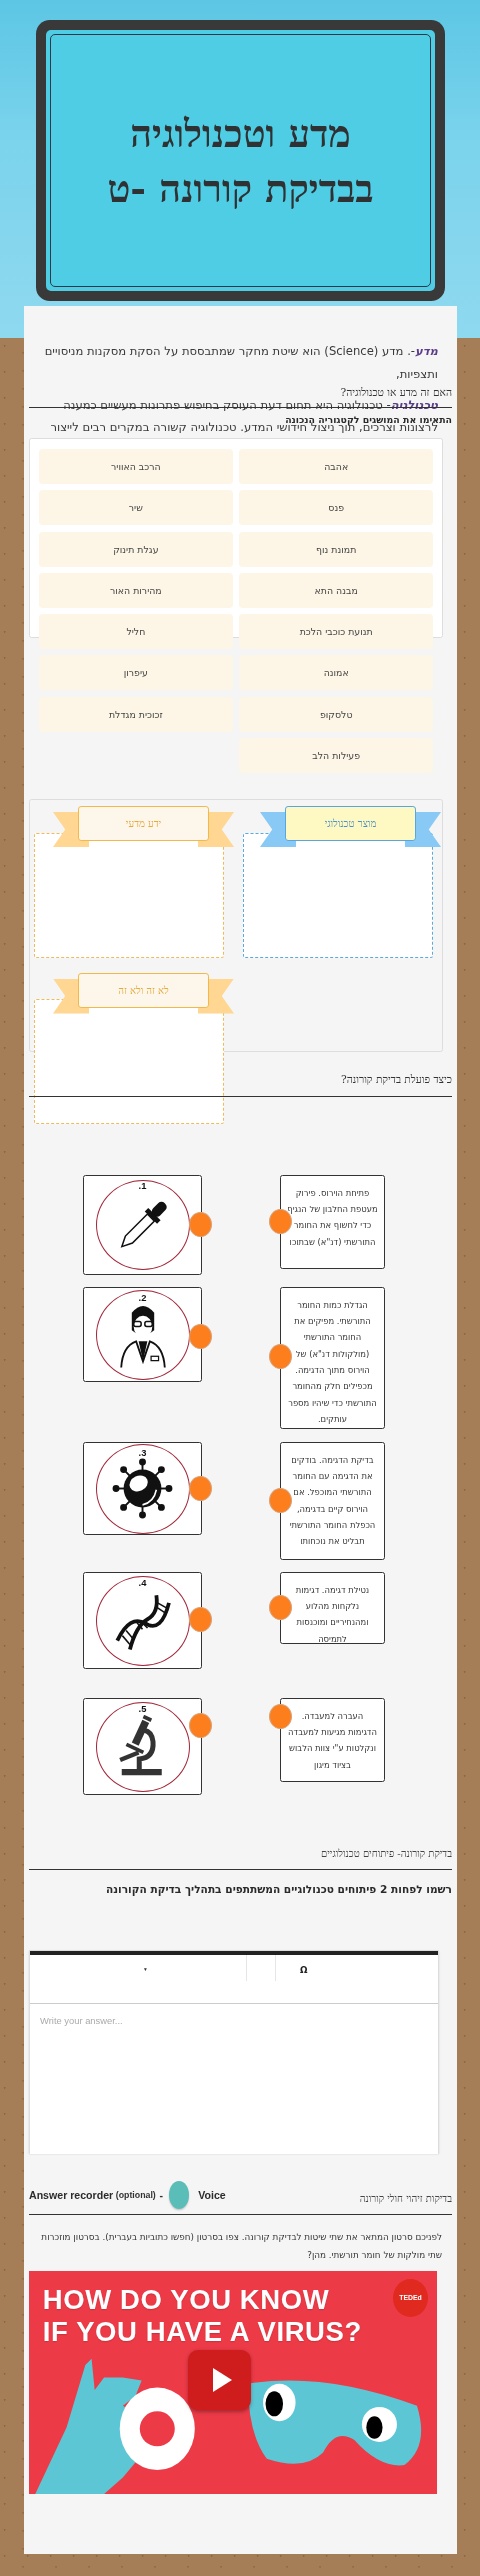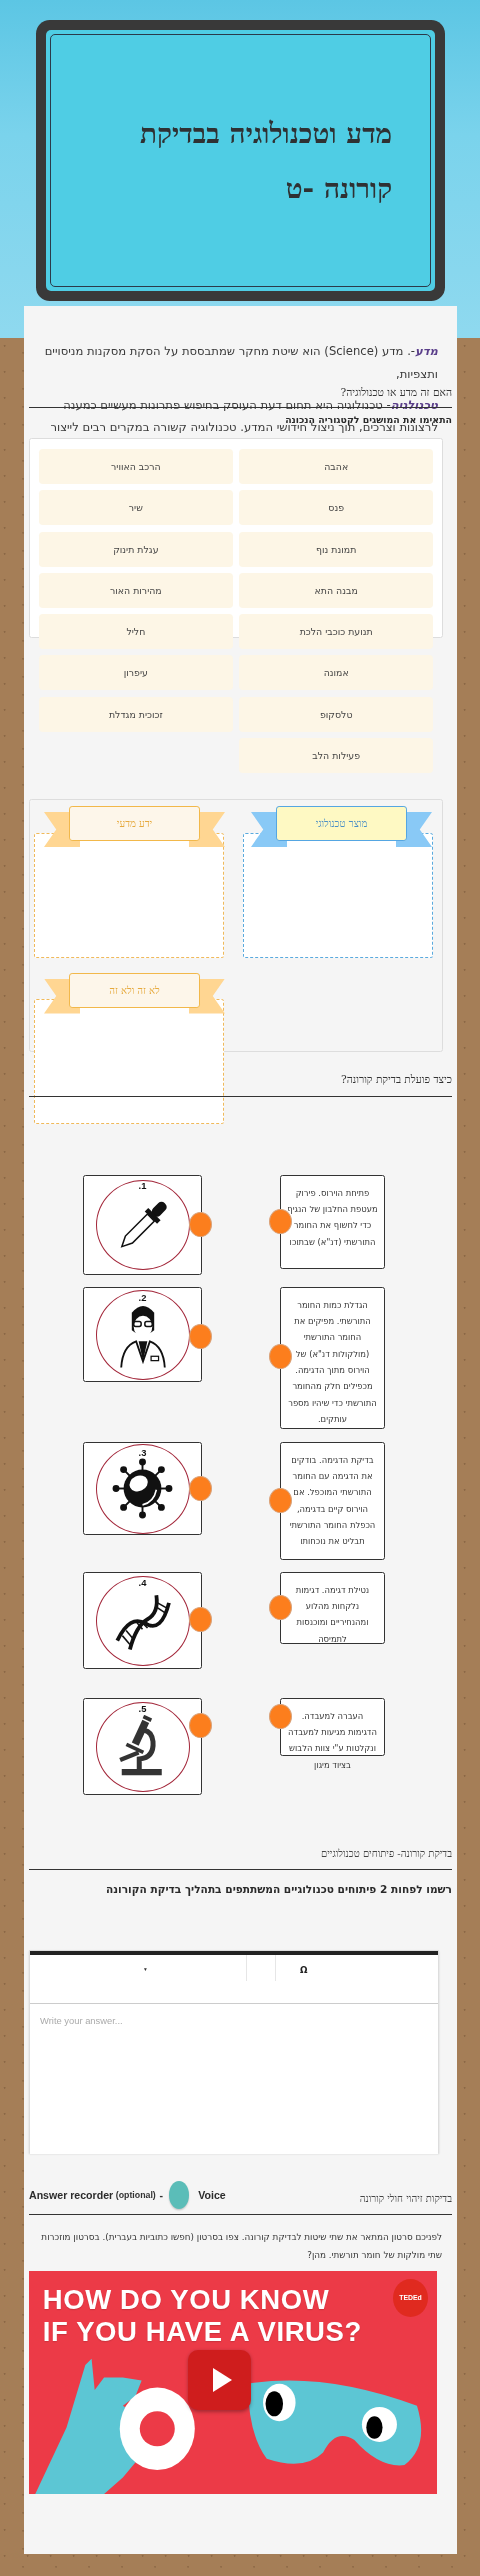--- a/index.html
+++ b/index.html
@@ -23,22 +23,22 @@
   }
   .banner-inner {
     width: 100%; height: 100%; background: #4fcde4; border-radius: 5px;
     padding: 3.8px;
   }
   .banner-frame {
     width: 100%; height: 100%; border: 1.3px solid #2b3a4a; border-radius: 5px;
     display: flex; align-items: center; justify-content: center; text-align: center;
   }
   .banner-title {
-    direction: rtl; font-family: "DejaVu Serif", serif; font-size: 28px; line-height: 55px;
-    color: #2f3133; padding: 0 38px; text-align: right;
+    direction: rtl; font-family: "DejaVu Serif", serif; font-size: 38px; line-height: 55px;
+    color: #2f3133; padding: 0 38px;
   }
   .panel {
     position: absolute; left: 24px; top: 306px; width: 433px; height: 2248px;
     background: #f5f5f5;
   }
   .rtl { direction: rtl; text-align: right; }
   .intro {
     position: absolute; left: 19px; top: 34px; width: 395px;
     font-size: 11.6px; line-height: 22.5px; color: #3a3a3a;
   }
@@ -68,21 +68,21 @@
   .buckets {
     position: absolute; left: 5px; top: 493px; width: 414px; height: 253px;
     background: #f5f5f5; border: 0.6px solid #ddd; border-radius: 2.5px;
   }
   .bucket {
     position: absolute; width: 190px; height: 93px;
     border: 1.3px dashed #f0b95a; background: #fff; border-radius: 2.5px;
   }
   .bucket.blue { border-color: #5aaade; }
   .ribbon {
-    position: absolute; width: 131px; height: 48px;
+    position: absolute; width: 131px; height: 48px; margin-left: 9px;
   }
   .ribbon .tail {
     position: absolute; top: 5.6px; width: 36px; height: 35px; background: #ffd692;
   }
   .ribbon .tail.l { left: -25px; clip-path: polygon(0 0,100% 0,100% 100%,0 100%,34% 50%); }
   .ribbon .tail.r { right: -25px; clip-path: polygon(0 0,100% 0,66% 50%,100% 100%,0 100%); }
   .ribbon.blue .tail { background: #89c9f6; }
   .ribbon .face {
     position: absolute; left: 0; top: 0; width: 100%; height: 35px;
     background: #fdf6ea; border: 1.3px solid #f2b84a; border-radius: 3.1px;
@@ -332,21 +332,21 @@
   <div class="dot" style="left:165px;top:906px;"></div>
   <div class="dot" style="left:165px;top:1018px;"></div>
   <div class="dot" style="left:165px;top:1170px;"></div>
   <div class="dot" style="left:165px;top:1301px;"></div>
   <div class="dot" style="left:165px;top:1407px;"></div>
 
   <div class="txt-card" style="top:869px;height:94px;">פתיחת הוירוס. פירוק מעטפת החלבון של הנגיף כדי לחשוף את החומר התורשתי (דנ"א) שבתוכו</div>
   <div class="txt-card" style="top:981px;height:142px;">הגדלת כמות החומר התורשתי. מפיקים את החומר התורשתי (מולקולות דנ"א) של הוירוס מתוך הדגימה. מכפילים חלק מהחומר התורשתי כדי שיהיו מספר עותקים.</div>
   <div class="txt-card" style="top:1136px;height:118px;">בדיקת הדגימה. בודקים את הדגימה עם החומר התורשתי המוכפל. אם הוירוס קיים בדגימה, הכפלת החומר התורשתי תבליט את נוכחותו</div>
   <div class="txt-card" style="top:1266px;height:72px;">נטילת דגימה. דגימות נלקחות מהלוע ומהנחיריים ומוכנסות לתמיסה</div>
-  <div class="txt-card" style="top:1392px;height:58px;">העברה למעבדה. הדגימות מגיעות למעבדה ונקלטות ע"י צוות הלבוש בציוד מיגון</div>
+  <div class="txt-card" style="top:1392px;height:84px;">העברה למעבדה. הדגימות מגיעות למעבדה ונקלטות ע"י צוות הלבוש בציוד מיגון</div>
 
   <div class="dot" style="left:245px;top:903px;"></div>
   <div class="dot" style="left:245px;top:1038px;"></div>
   <div class="dot" style="left:245px;top:1182px;"></div>
   <div class="dot" style="left:245px;top:1289px;"></div>
   <div class="dot" style="left:245px;top:1398px;"></div>
 
   <div class="section-title light rtl" style="top:1542px;padding-bottom:10px;font-size:10px;">בדיקת קורונה- פיתוחים טכנולוגיים</div>
   <div class="question rtl" style="top:1574px;font-size:10.6px;line-height:19px;">רשמו לפחות 2 פיתוחים טכנולוגיים המשתתפים בתהליך בדיקת הקורונה</div>
 

